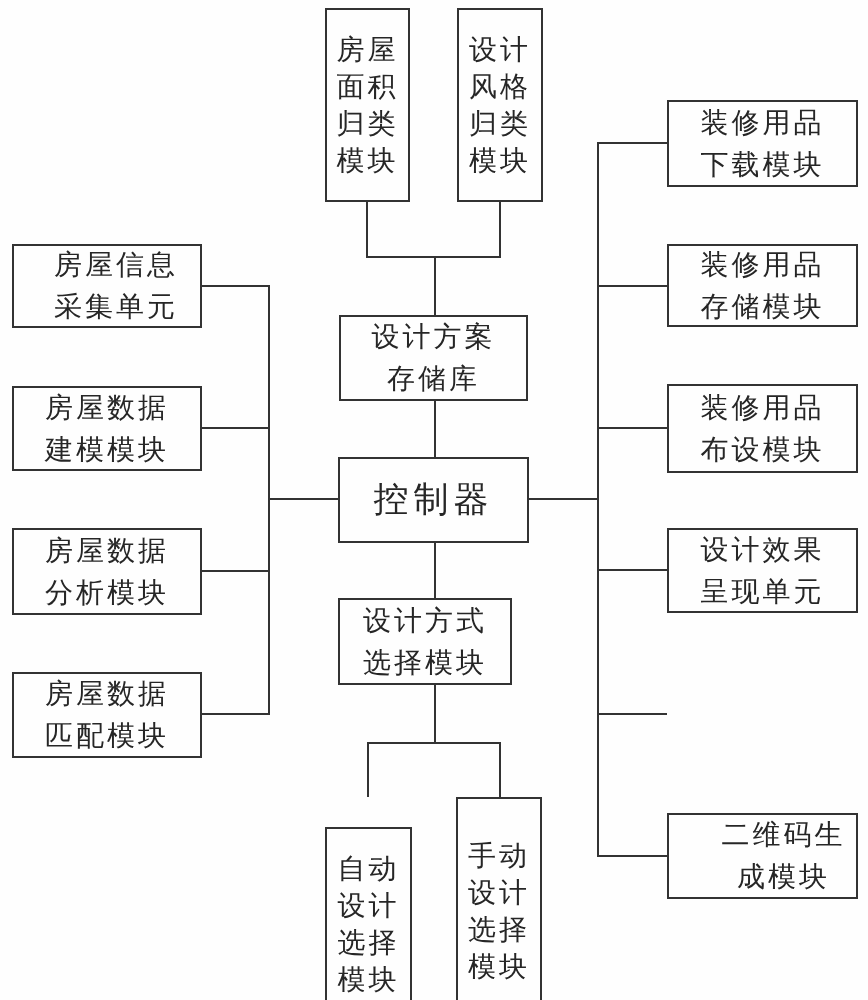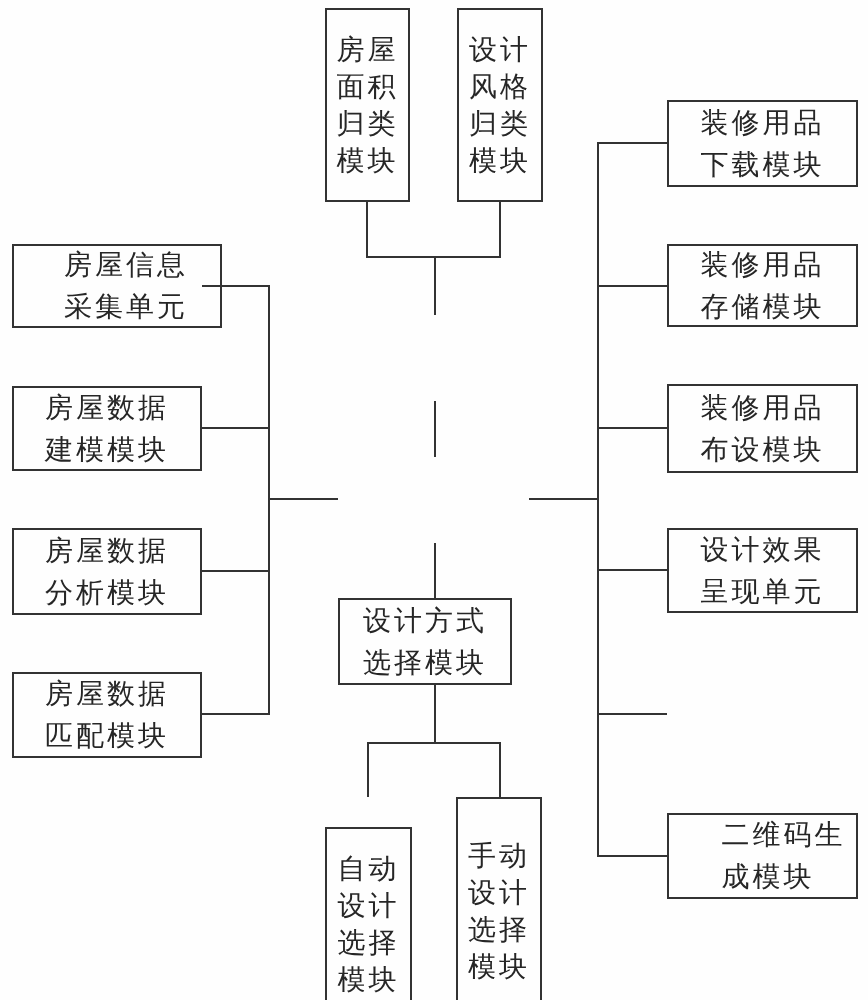--- a/index.html
+++ b/index.html
@@ -19,42 +19,42 @@
     box-sizing: border-box;
     border: 2px solid #333333;
     background: #fefefe;
     display: flex;
     align-items: center;
     justify-content: center;
     color: #262626;
   }
   .node span {
     white-space: pre-line;
-    text-align: left;
+    text-align: center;
     font-size: 28px;
     line-height: 42px;
     letter-spacing: 3px;
     font-weight: 500;
   }
   .node.v4 span { line-height: 37px; }
   .node.big span { font-size: 35px; letter-spacing: 5px; }
   .line {
     position: absolute;
     background: #333333;
   }
 
   
   #n-top1 { left: 325px; top: 8px;   width: 85px;  height: 194px; }
   #n-top2 { left: 457px; top: 8px;   width: 86px;  height: 194px; }
   
   #n-store { left: 339px; top: 315px; width: 189px; height: 86px; }
   #n-ctrl  { left: 338px; top: 457px; width: 191px; height: 86px; }
   #n-mode  { left: 338px; top: 598px; width: 174px; height: 87px; }
   
-  #n-l1 { left: 12px; top: 244px; width: 210px; height: 84px; padding-left: 18px; }
+  #n-l1 { left: 12px; top: 244px; width: 190px; height: 84px; padding-left: 18px; }
   #n-l2 { left: 12px; top: 386px; width: 190px; height: 85px; }
   #n-l3 { left: 12px; top: 528px; width: 190px; height: 87px; }
   #n-l4 { left: 12px; top: 672px; width: 190px; height: 86px; }
   
   #n-r1 { left: 667px; top: 100px; width: 191px; height: 87px; }
   #n-r2 { left: 667px; top: 244px; width: 191px; height: 83px; }
   #n-r3 { left: 667px; top: 384px; width: 191px; height: 89px; }
   #n-r4 { left: 667px; top: 528px; width: 191px; height: 85px; }
   #n-r5 { left: 667px; top: 671px; width: 191px; height: 86px; }
   #n-r6 { left: 667px; top: 813px; width: 191px; height: 86px; padding-left: 42px; }
@@ -101,20 +101,27 @@
 归类
 模块</span>
   </div>
   <div class="node v4" id="n-top2">
     <span>设计
 风格
 归类
 模块</span>
   </div>
 
+  <div class="node" id="n-store">
+    <span>设计方案
+存储库</span>
+  </div>
+  <div class="node big" id="n-ctrl">
+    <span>控制器</span>
+  </div>
   <div class="node" id="n-mode">
     <span>设计方式
 选择模块</span>
   </div>
 
   <div class="node" id="n-l1">
     <span>房屋信息
 采集单元</span>
   </div>
   <div class="node" id="n-l2">

